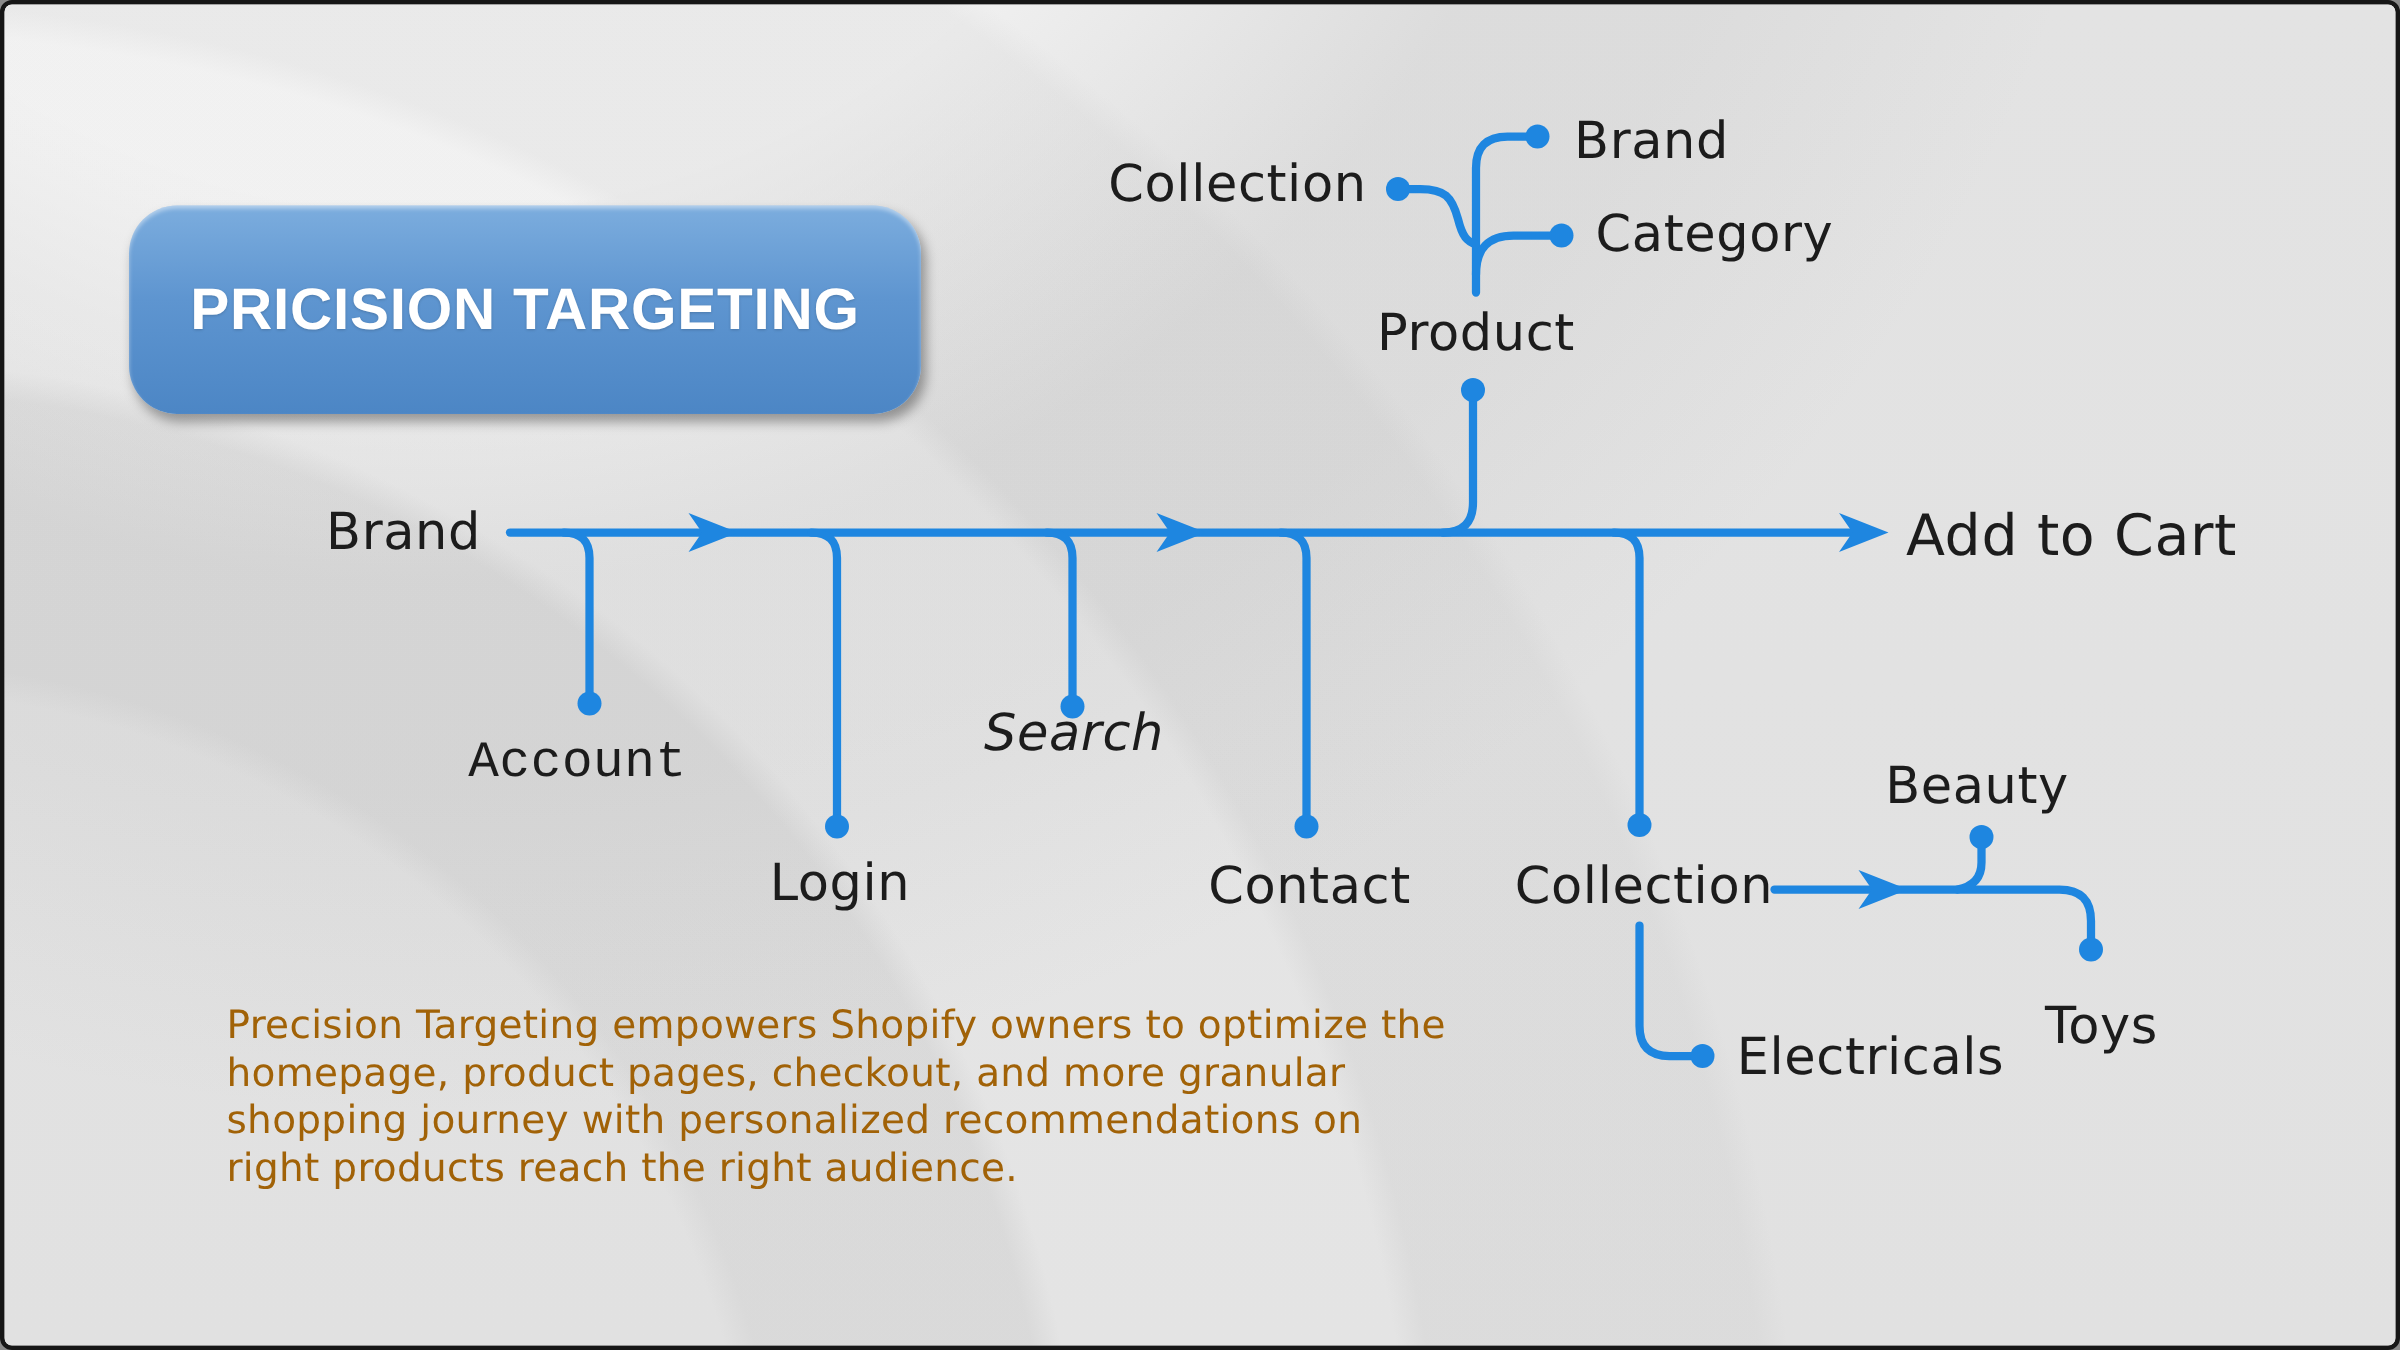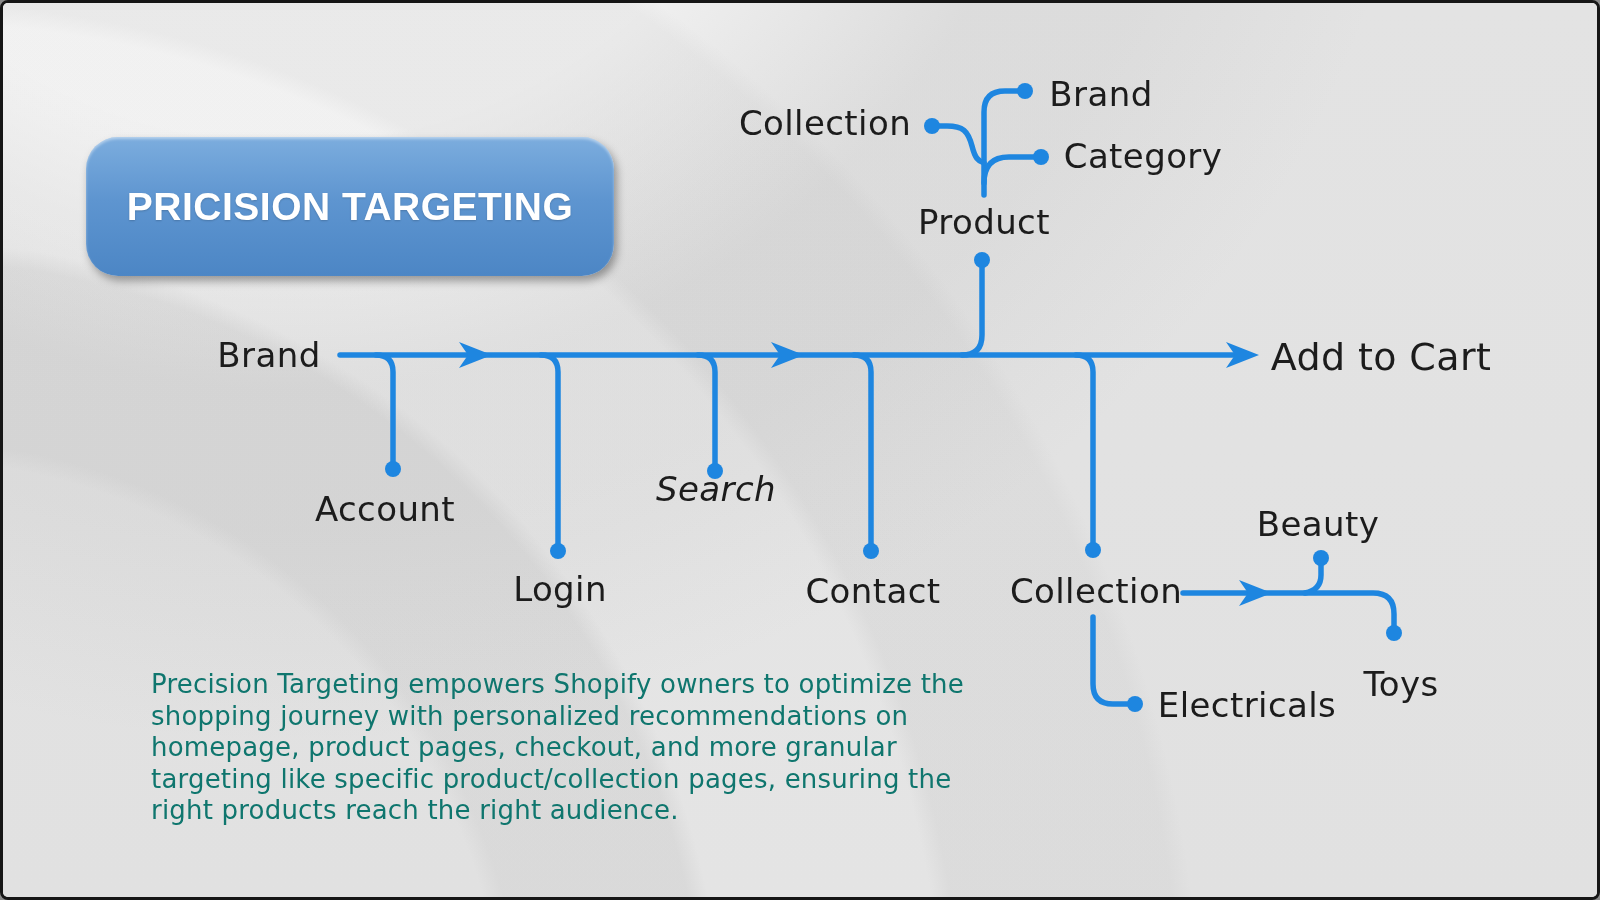--- a/index.html
+++ b/index.html
@@ -51,21 +51,21 @@
     font-family:"Liberation Sans", sans-serif;
     font-weight:bold;
     font-size:39px;
     color:#ffffff;
     letter-spacing:0.5px;
     text-shadow:0 1px 2px rgba(0,0,0,0.18);
   }
   .description{
     position:absolute;
     left:148px;top:666px;width:840px;
-    color:#0f766e;
+    color:#a16207;
     font-size:26px;
     line-height:31.5px;
     letter-spacing:0.2px;
   }
 </style>
 </head>
 <body>
 
 <div class="frame">
   <div class="bg-texture"></div>
@@ -113,34 +113,33 @@
       <circle cx="1391" cy="630" r="8"></circle>
       <circle cx="1132" cy="701" r="8"></circle>
     </g>
   </svg>
 
   <div class="title-button">
     <span>PRICISION TARGETING</span>
   </div>
 
   <div class="node-label" style="left:266px;top:352px;">Brand</div>
-  <div class="node-label" style="left:382px;top:506px;">Account</div>
+  <div class="node-label" style="left:382px;top:506px;font-family:Liberation Mono, monospace;">Account</div>
   <div class="node-label" style="left:557px;top:586px;">Login</div>
   <div class="node-label" style="left:713px;top:486px;font-style:italic;">Search</div>
   <div class="node-label" style="left:870px;top:588px;">Contact</div>
   <div class="node-label" style="left:1093px;top:588px;">Collection</div>
   <div class="node-label" style="left:981px;top:219px;">Product</div>
   <div class="node-label" style="left:822px;top:120px;">Collection</div>
   <div class="node-label" style="left:1098px;top:91px;">Brand</div>
   <div class="node-label" style="left:1140px;top:153px;">Category</div>
   <div class="node-label" style="left:1315px;top:521px;">Beauty</div>
   <div class="node-label" style="left:1398px;top:661px;margin-top:20px;">Toys</div>
   <div class="node-label" style="left:1244px;top:702px;">Electricals</div>
   <div class="node-label large" style="left:1378px;top:354px;">Add to Cart</div>
 
   <div class="description">
     <div>Precision Targeting empowers Shopify owners to optimize the</div>
+    <div>homepage, product pages, checkout, and more granular</div>
     <div>shopping journey with personalized recommendations on</div>
-    <div>homepage, product pages, checkout, and more granular</div>
-    <div>targeting like specific product/collection pages, ensuring the</div>
     <div>right products reach the right audience.</div>
   </div>
 </div>
 
 </body></html>

